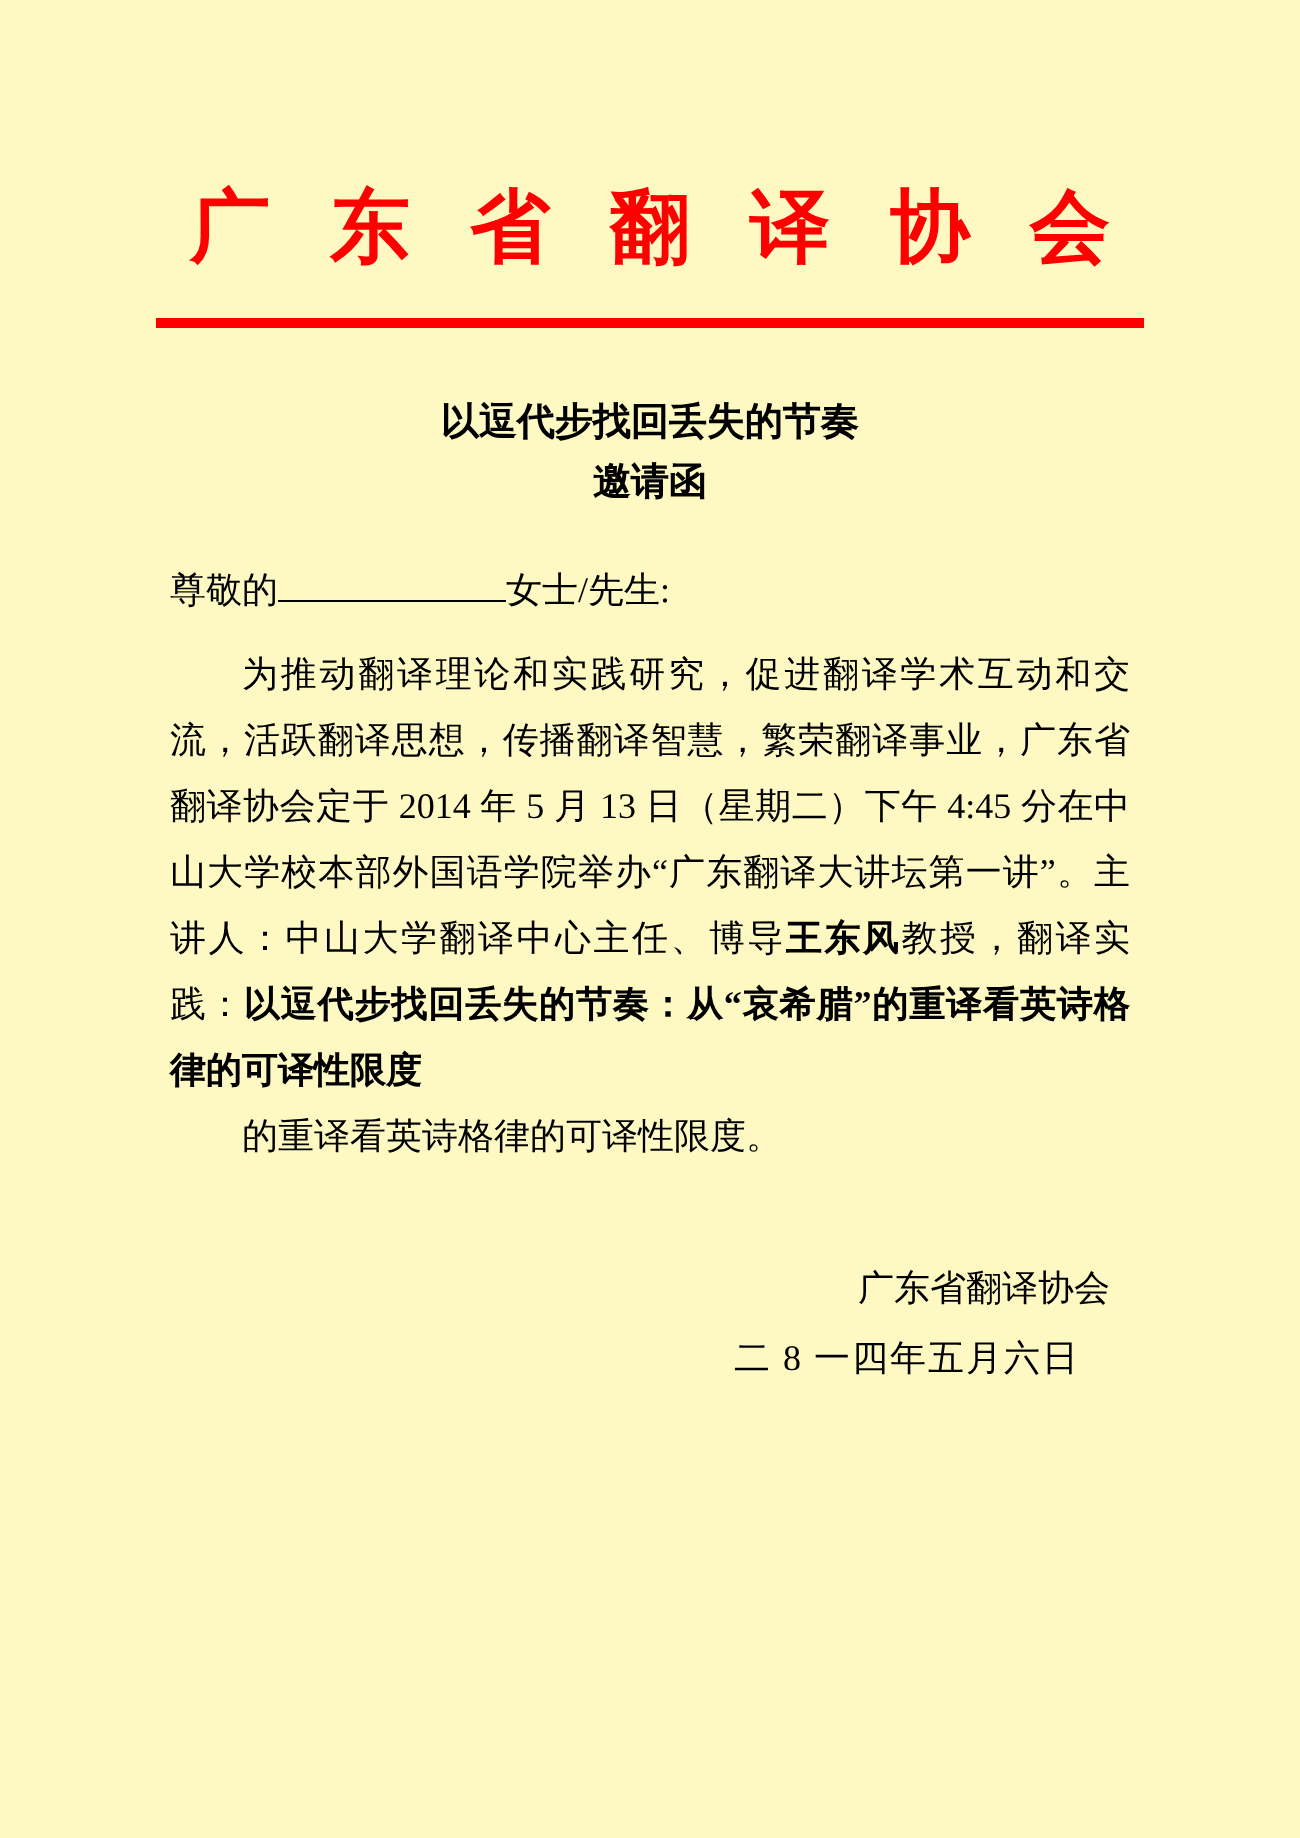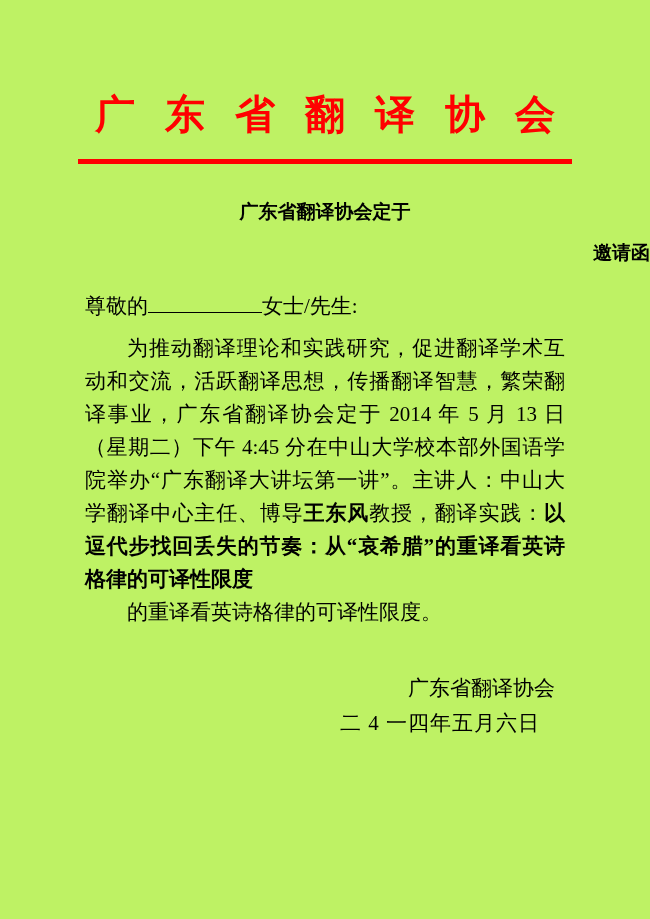--- a/index.html
+++ b/index.html
@@ -2,21 +2,21 @@
 <html><head>
 <meta charset="utf-8">
 <style>
   * { margin: 0; padding: 0; box-sizing: border-box; }
   html, body { background: #ffffff; }
   .page {
     position: relative;
     width: 650px;
     height: 919px;
     margin: 0 auto;
-    background: #bef264;
+    background: #fef9c3;
     color: #000000;
     font-family: "Liberation Serif", "DejaVu Serif", serif;
     overflow: hidden;
   }
   
   .letterhead { padding-top: 93px; }
   .org-title {
     text-align: center;
     color: #FF0000;
     font-family: "Liberation Sans", "DejaVu Sans", sans-serif;
@@ -36,31 +36,31 @@
   
   .doc-title {
     margin-top: 38px;
     text-align: center;
     font-family: "Liberation Sans", "DejaVu Sans", sans-serif;
     font-weight: 700;
     font-size: 19px;
     line-height: 20px;
   }
   .doc-subtitle {
-    margin-top: 21px;
-    text-align: right;
+    margin-top: 10px;
+    text-align: center;
     font-family: "Liberation Sans", "DejaVu Sans", sans-serif;
     font-weight: 700;
     font-size: 19px;
     line-height: 20px;
   }
   
   .body-area {
     padding: 0 85px;
-    font-size: 21px;
+    font-size: 18px;
     line-height: 33px;
   }
   .salutation { margin-top: 27px; }
   .name-blank {
     display: inline-block;
     width: 114px;
     border-bottom: 1px solid #000000;
   }
   .para {
     text-align: justify;
@@ -77,34 +77,34 @@
 </head>
 <body>
 
 <div class="page">
 
   <div class="letterhead">
     <div class="org-title">广东省翻译协会</div>
     <div class="red-rule"></div>
   </div>
 
-  <div class="doc-title">广东省翻译协会定于</div>
+  <div class="doc-title">以逗代步找回丢失的节奏</div>
 
   <div class="doc-subtitle">邀请函</div>
 
   <div class="body-area">
 
     <p class="salutation"><span>尊敬的</span><span class="name-blank"></span><span>女士/先生:</span></p>
 
     <p class="para para-first"><span>为推动翻译理论和实践研究，促进翻译学术互动和交流，活跃翻译思想，传播翻译智慧，繁荣翻译事业，广东省翻译协会定于 2014 年 5 月 13 日（星期二）下午 4:45 分在中山大学校本部外国语学院举办“广东翻译大讲坛第一讲”。主讲人：中山大学翻译中心主任、博导</span><b>王东风</b><span>教授，翻译实践：</span><b>以逗代步找回丢失的节奏：从“哀希腊”的重译看英诗格律的可译性限度</b></p>
 
 
 
     <p class="para">的重译看英诗格律的可译性限度。</p>
 
     <div class="signature-block">
       <div class="signature-org">广东省翻译协会</div>
-      <div class="signature-date">二 4 一四年五月六日</div>
+      <div class="signature-date">二 8 一四年五月六日</div>
     </div>
 
   </div>
 
 </div>
 
 </body></html>

